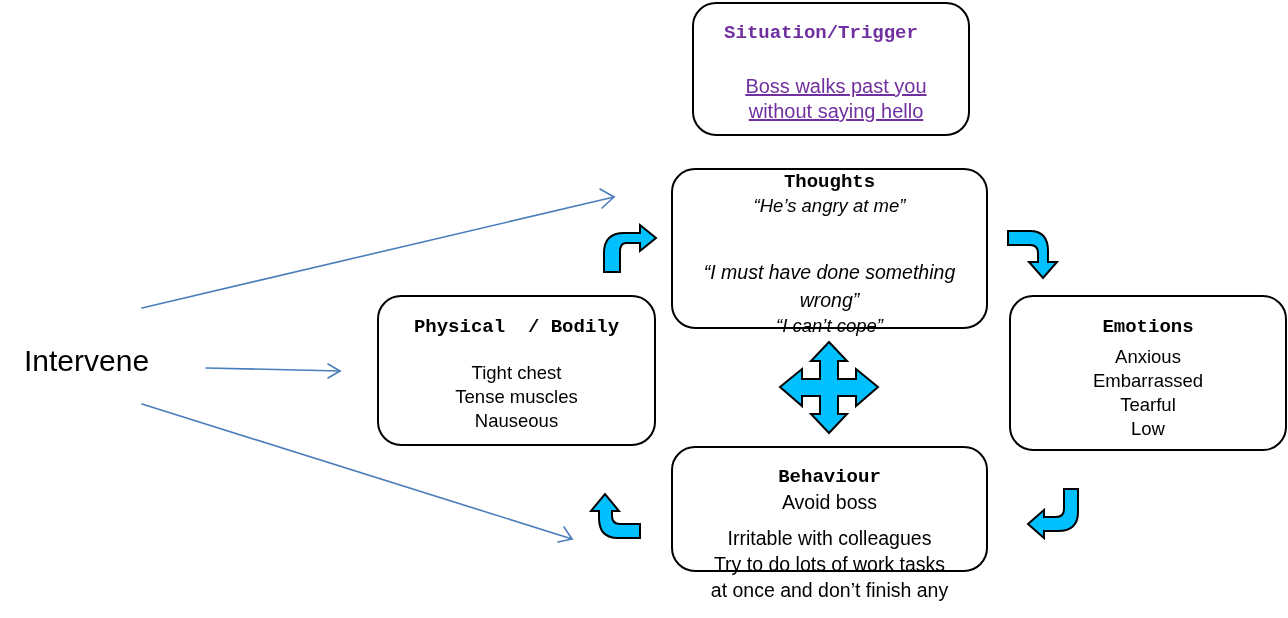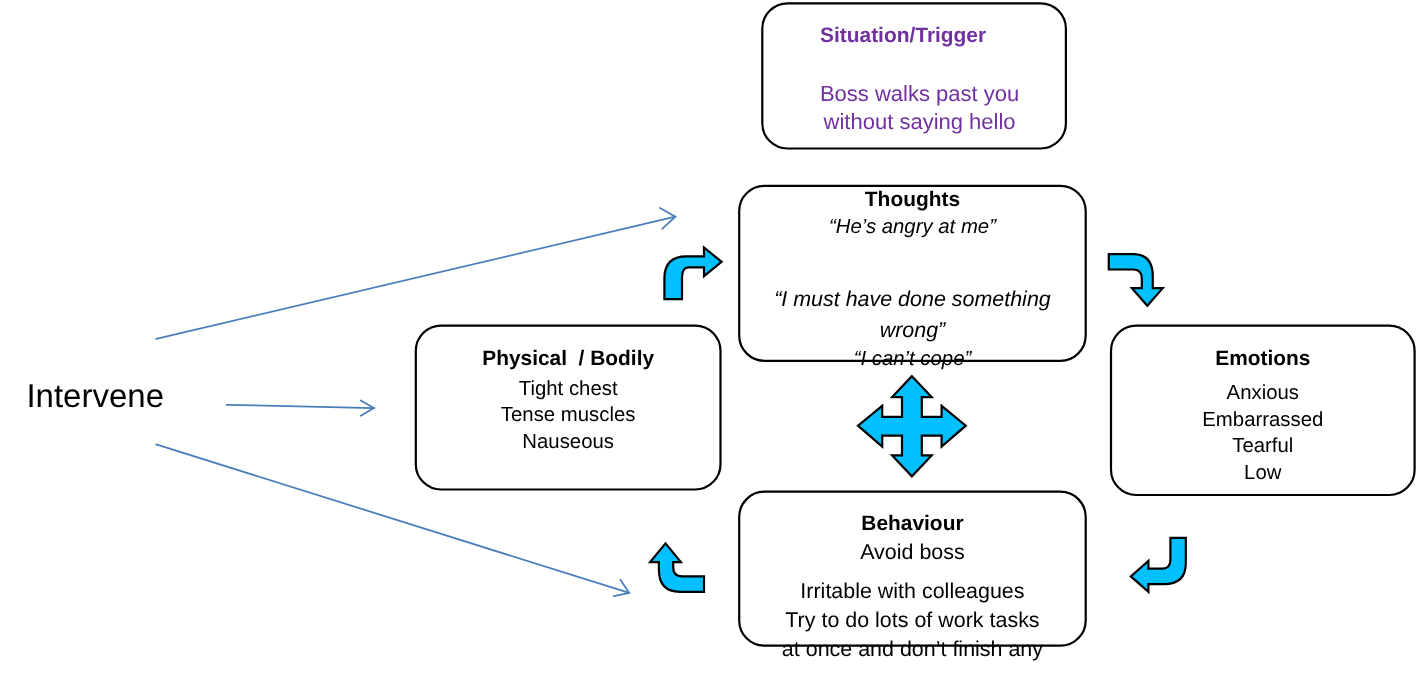--- a/index.html
+++ b/index.html
@@ -1,32 +1,32 @@
 <!DOCTYPE html>
 <html><head>
   <meta charset="utf-8">
   <style>
     html, body { margin: 0; padding: 0; background: #ffffff; }
     body { width: 1288px; height: 618px; position: relative; overflow: hidden;
            font-family: "Liberation Sans", "DejaVu Sans", sans-serif; color: #000; }
     .box { position: absolute; box-sizing: border-box; border: 2px solid #000;
            border-radius: 24px; background: #fff; text-align: center; }
-    .title { font-weight: bold; font-size: 19px; line-height: 24px; }
+    .title { font-weight: bold; font-size: 19px; line-height: 24px; font-family: Liberation Mono, monospace; }
     .line { font-size: 18.5px; line-height: 24px; }
     .it { font-style: italic; }
     #situation { left: 692px; top: 2px; width: 278px; height: 134px; color: #7030a0; }
     #situation .title { position: absolute; left: 0; right: 0; top: 17px; padding-right: 20px; }
     #situation .body { position: absolute; left: 0; right: 0; top: 70px; padding-left: 10px; }
-    #situation .line { font-size: 20px; line-height: 25px; }
+    #situation .line { font-size: 20px; line-height: 25px; text-decoration: underline; }
     #thoughts { left: 671px; top: 168px; width: 317px; height: 161px; }
     #physical { left: 377px; top: 295px; width: 279px; height: 151px; padding-top: 18px; }
-    #physical .title { margin-bottom: 2px; }
+    #physical .title { margin-bottom: 22px; }
     #emotions { left: 1009px; top: 295px; width: 278px; height: 156px; padding-top: 18px; }
     #emotions .title { margin-bottom: 6px; }
-    #behaviour { left: 671px; top: 446px; width: 317px; height: 142px; padding-top: 17px; }
+    #behaviour { left: 671px; top: 446px; width: 317px; height: 126px; padding-top: 17px; }
     #behaviour .gap { margin-top: 10px; }
     #behaviour .line { font-size: 19.5px; line-height: 26px; }
     #intervene { position: absolute; left: 24px; top: 343px; font-weight: normal; font-size: 30px; line-height: 36px; }
     svg.overlay { position: absolute; left: 0; top: 0; }
   </style>
 </head>
 <body>
 
 <svg class="overlay" width="1288" height="618" viewBox="0 0 1288 618">
   <g stroke="#4a7ebb" stroke-width="1.6" fill="none" stroke-linecap="round">

